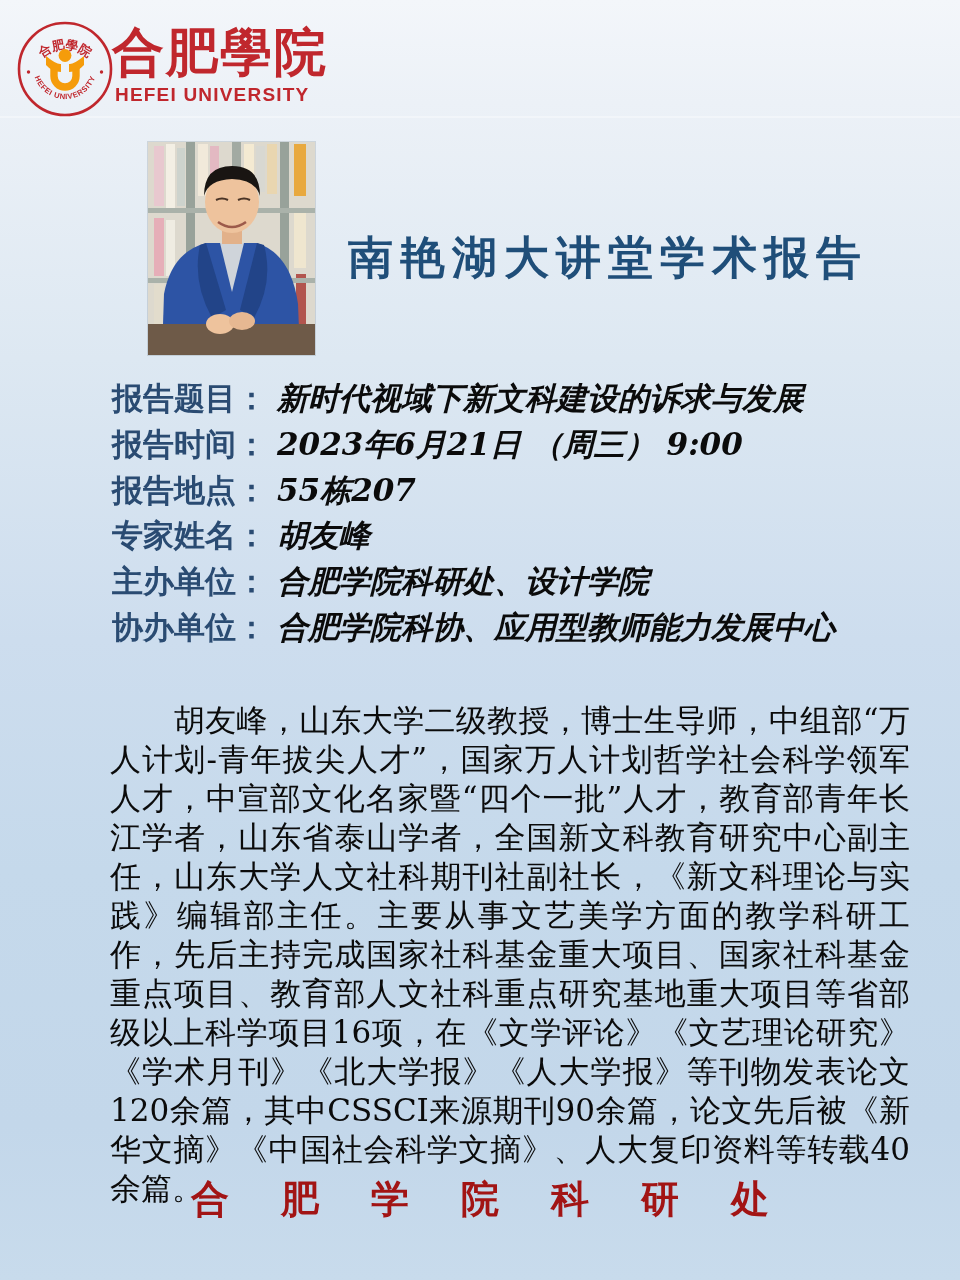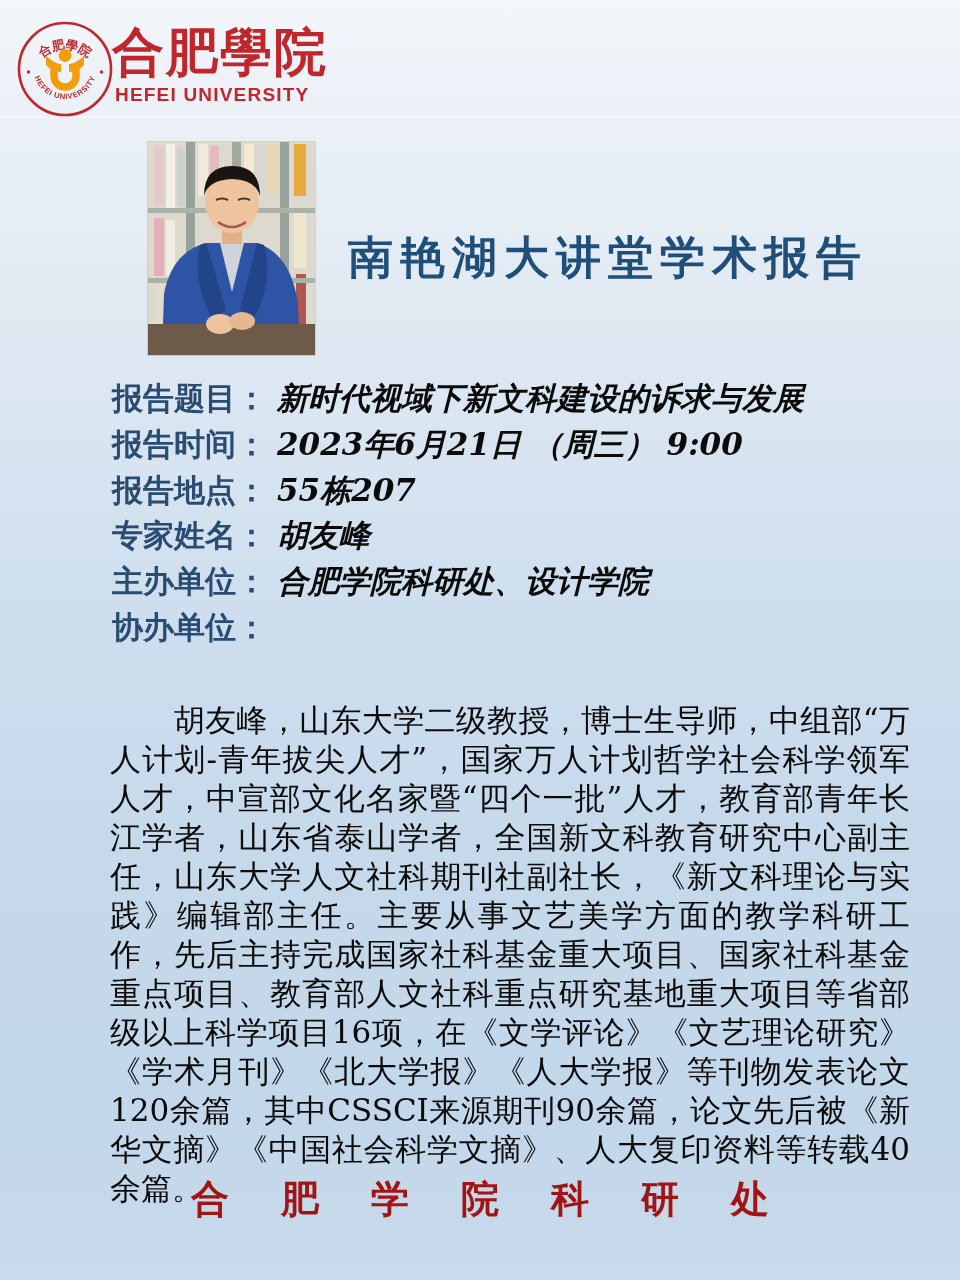--- a/index.html
+++ b/index.html
@@ -121,20 +121,21 @@
     <div class="drow">
       <span class="dlabel">专家姓名：</span>
       <span class="dvalue">胡友峰</span>
     </div>
     <div class="drow">
       <span class="dlabel">主办单位：</span>
       <span class="dvalue">合肥学院科研处、设计学院</span>
     </div>
     <div class="drow">
       <span class="dlabel">协办单位：</span>
+      <span class="dvalue">合肥学院科协、应用型教师能力发展中心</span>
     </div>
   </div>
 
   <div class="bio">胡友峰，山东大学二级教授，博士生导师，中组部“万人计划-青年拔尖人才”，国家万人计划哲学社会科学领军人才，中宣部文化名家暨“四个一批”人才，教育部青年长江学者，山东省泰山学者，全国新文科教育研究中心副主任，山东大学人文社科期刊社副社长，《新文科理论与实践》编辑部主任。主要从事文艺美学方面的教学科研工作，先后主持完成国家社科基金重大项目、国家社科基金重点项目、教育部人文社科重点研究基地重大项目等省部级以上科学项目16项，在《文学评论》《文艺理论研究》《学术月刊》《北大学报》《人大学报》等刊物发表论文120余篇，其中CSSCI来源期刊90余篇，论文先后被《新华文摘》《中国社会科学文摘》、人大复印资料等转载40余篇。</div>
 
   <div class="footer">
     <span>合肥学院科研处</span>
   </div>
 </div>
 

